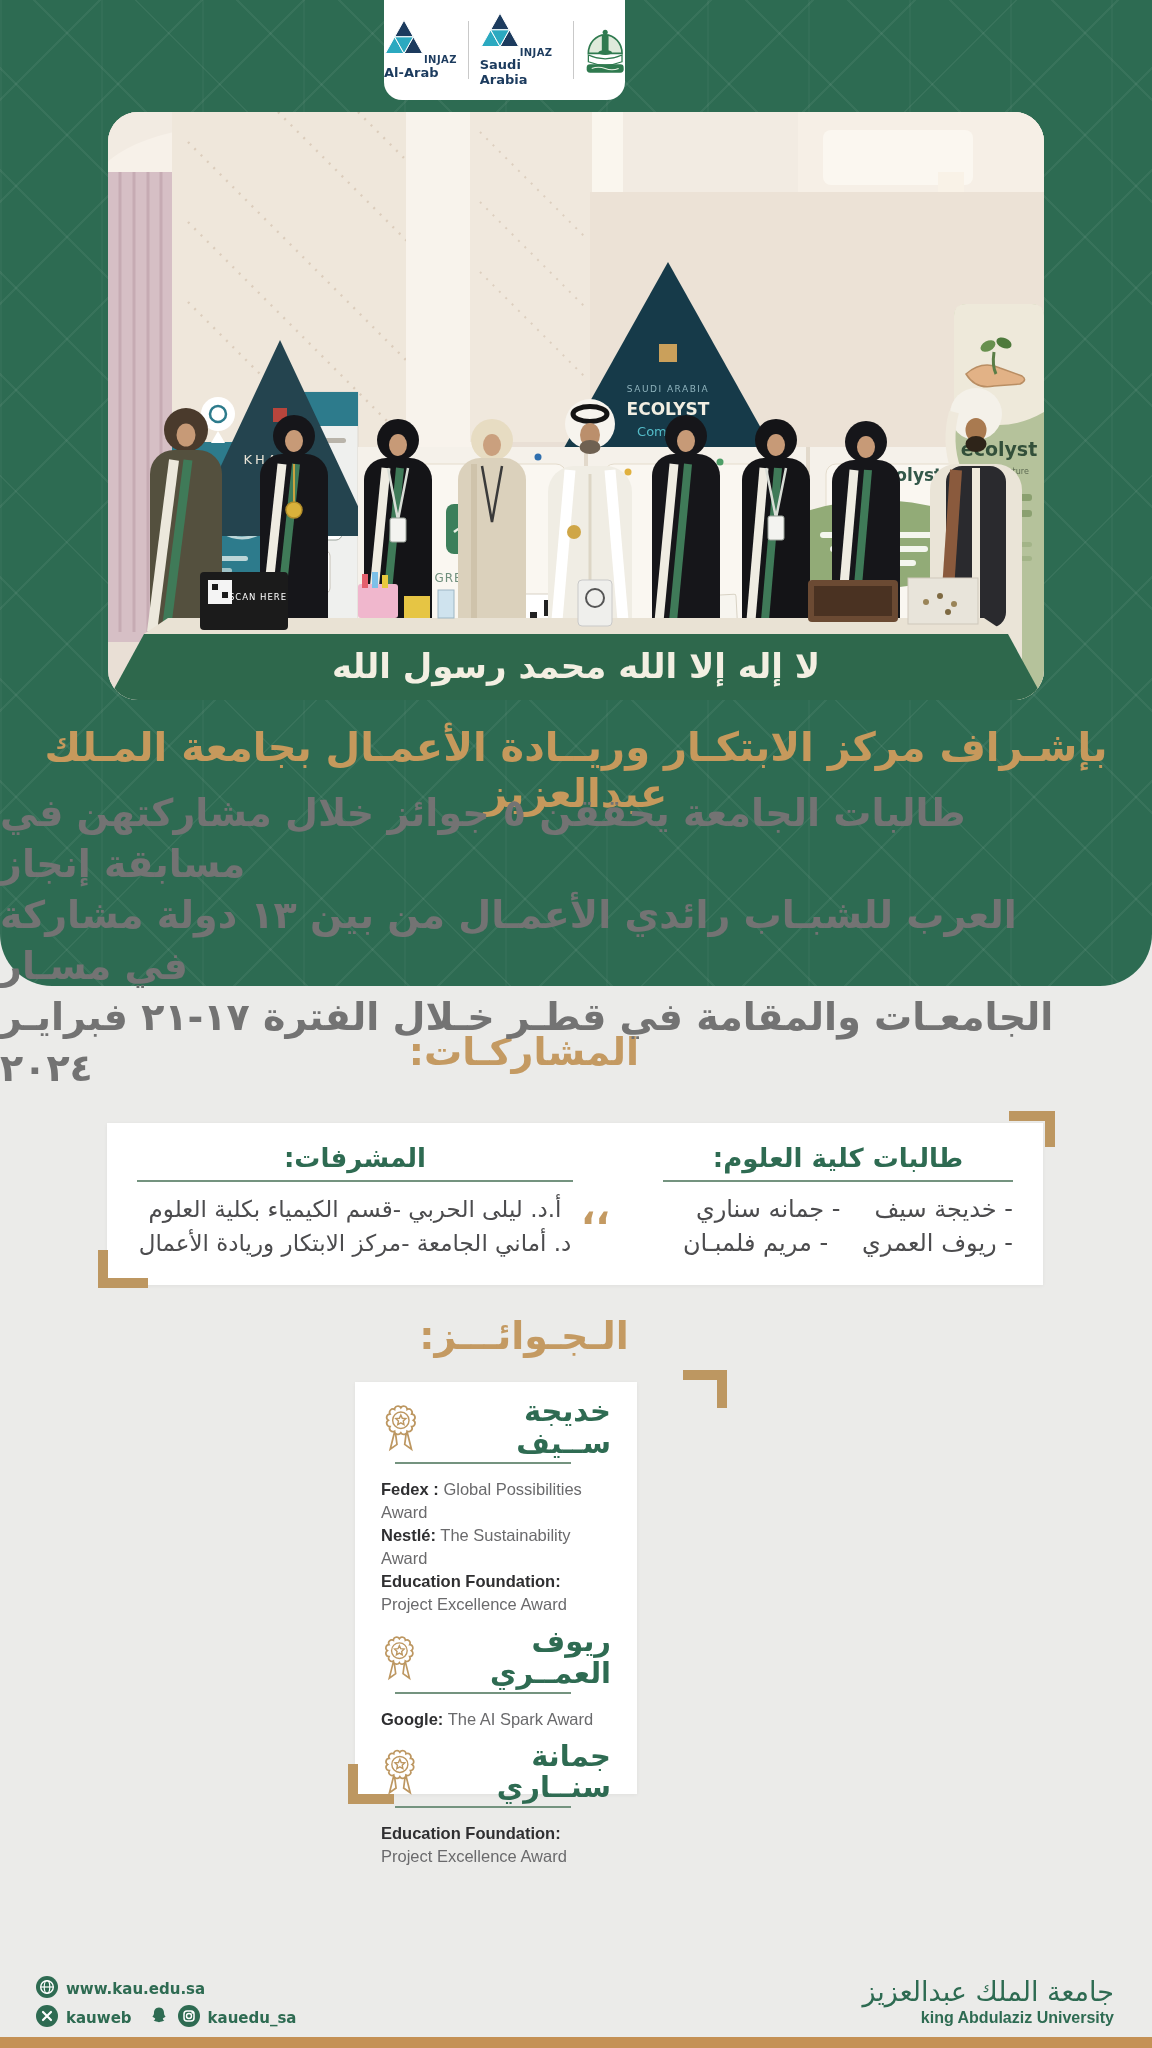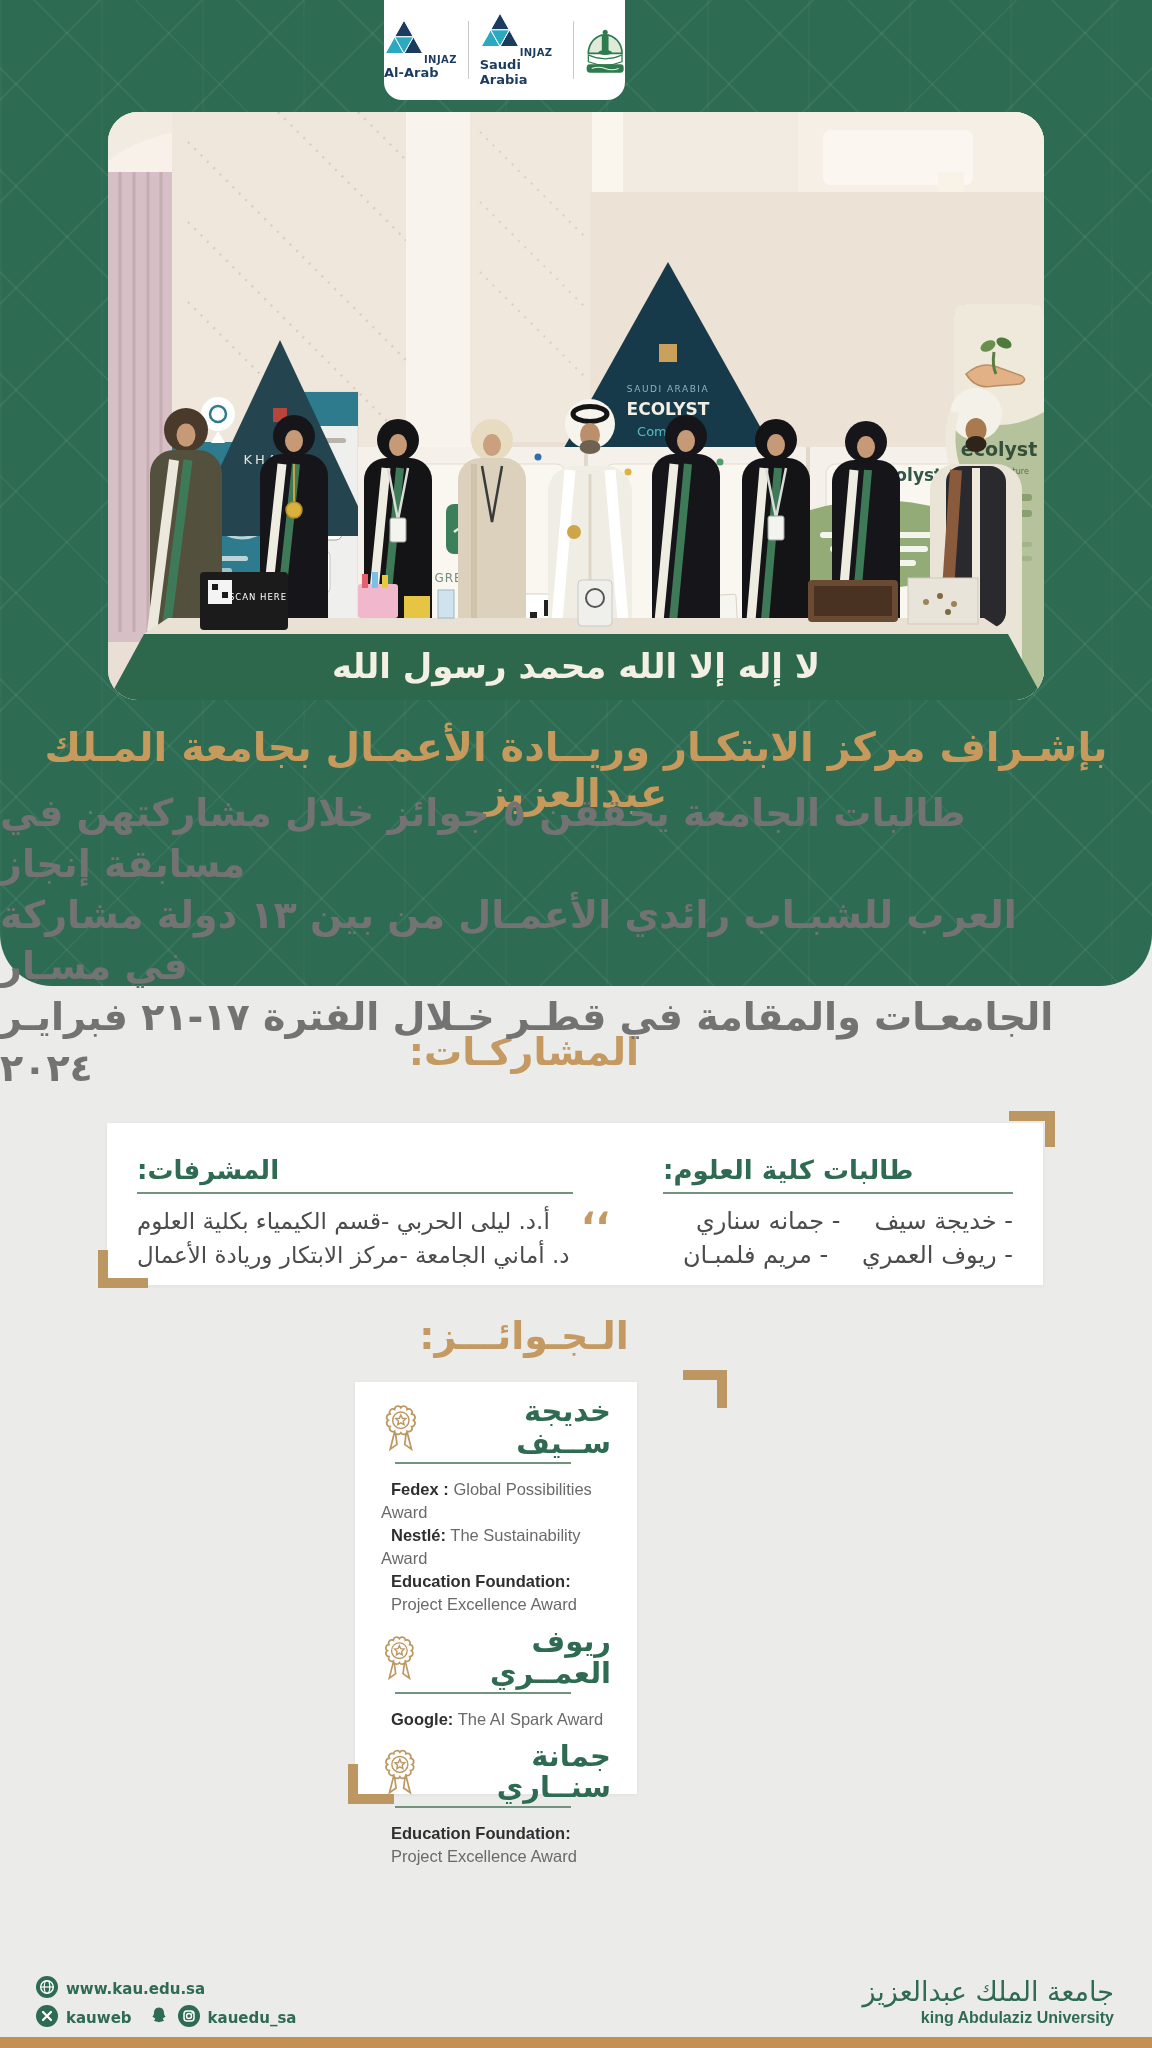--- a/index.html
+++ b/index.html
@@ -32,21 +32,21 @@
              font-size:38px;font-weight:bold;color:#737373;line-height:51px;z-index:5;}
 
   
   .section-heading{position:absolute;left:0;width:1048px;text-align:center;direction:rtl;
                    font-size:38px;font-weight:bold;color:#c49a62;}
   .h-participants{top:1030px;}
   .h-awards{top:1314px;}
 
   .card{position:absolute;background:#ffffff;box-shadow:0 1px 4px rgba(0,0,0,.05);}
   .card1{top:1123px;left:107px;width:936px;height:162px;direction:rtl;}
-  .col{position:absolute;top:32px;direction:rtl;text-align:left;}
+  .col{position:absolute;top:20px;direction:rtl;text-align:center;}
   .col-students{right:30px;width:350px;}
   .col-supervisors{left:30px;width:436px;}
   .col-title{color:#2e6b52;font-size:26px;font-weight:bold;padding-bottom:7px;
              border-bottom:2px solid #74937f;margin-bottom:10px;}
   .name-row{display:flex;gap:34px;font-size:24px;color:#4c4c4e;line-height:34px;}
   .sup-row{font-size:23px;color:#4c4c4e;line-height:34px;}
   .quote-mark{position:absolute;top:66px;left:calc(50% + 6px);color:#c49a62;
               font-size:38px;font-weight:bold;}
 
   .bracket{position:absolute;z-index:3;}
@@ -55,21 +55,21 @@
 
   
   .card2{top:1382px;left:355px;width:282px;height:412px;}
   .card2-inner{padding:14px 26px 0 26px;}
   .entry-name{display:flex;flex-direction:row-reverse;justify-content:flex-start;
               align-items:center;gap:9px;direction:rtl;min-height:54px;}
   .entry-name .nm{color:#2e6b52;font-size:29px;font-weight:bold;line-height:1.1;}
   .name-rule{border-bottom:2px solid #74937f;margin:2px 40px 14px 14px;}
   .aw-lines{direction:ltr;text-align:left;font-family:"Liberation Sans",sans-serif;
             font-size:16.5px;line-height:23px;color:#6a6a6c;margin-bottom:10px;}
-  .aw-lines .b{font-weight:bold;color:#2f2f31;margin-left:10px;}
+  .aw-lines .b{font-weight:bold;color:#2f2f31;}
 
   
   .footer-left{position:absolute;left:36px;top:1976px;color:#2e6b52;z-index:5;}
   .f-row{display:flex;align-items:flex-end;gap:8px;margin-bottom:7px;font-size:15px;font-weight:bold;}
   .f-row .gap-sm{margin-left:8px;}
   .footer-right{position:absolute;right:38px;top:1976px;text-align:right;color:#2e6b52;z-index:5;}
   .uni-ar{font-size:27px;direction:rtl;line-height:1.2;}
   .uni-en{font-size:16px;font-weight:bold;font-family:"Liberation Sans",sans-serif;margin-top:1px;}
   .gold-bar{position:absolute;left:0;bottom:0;width:1152px;height:11px;background:#c49155;}
 

